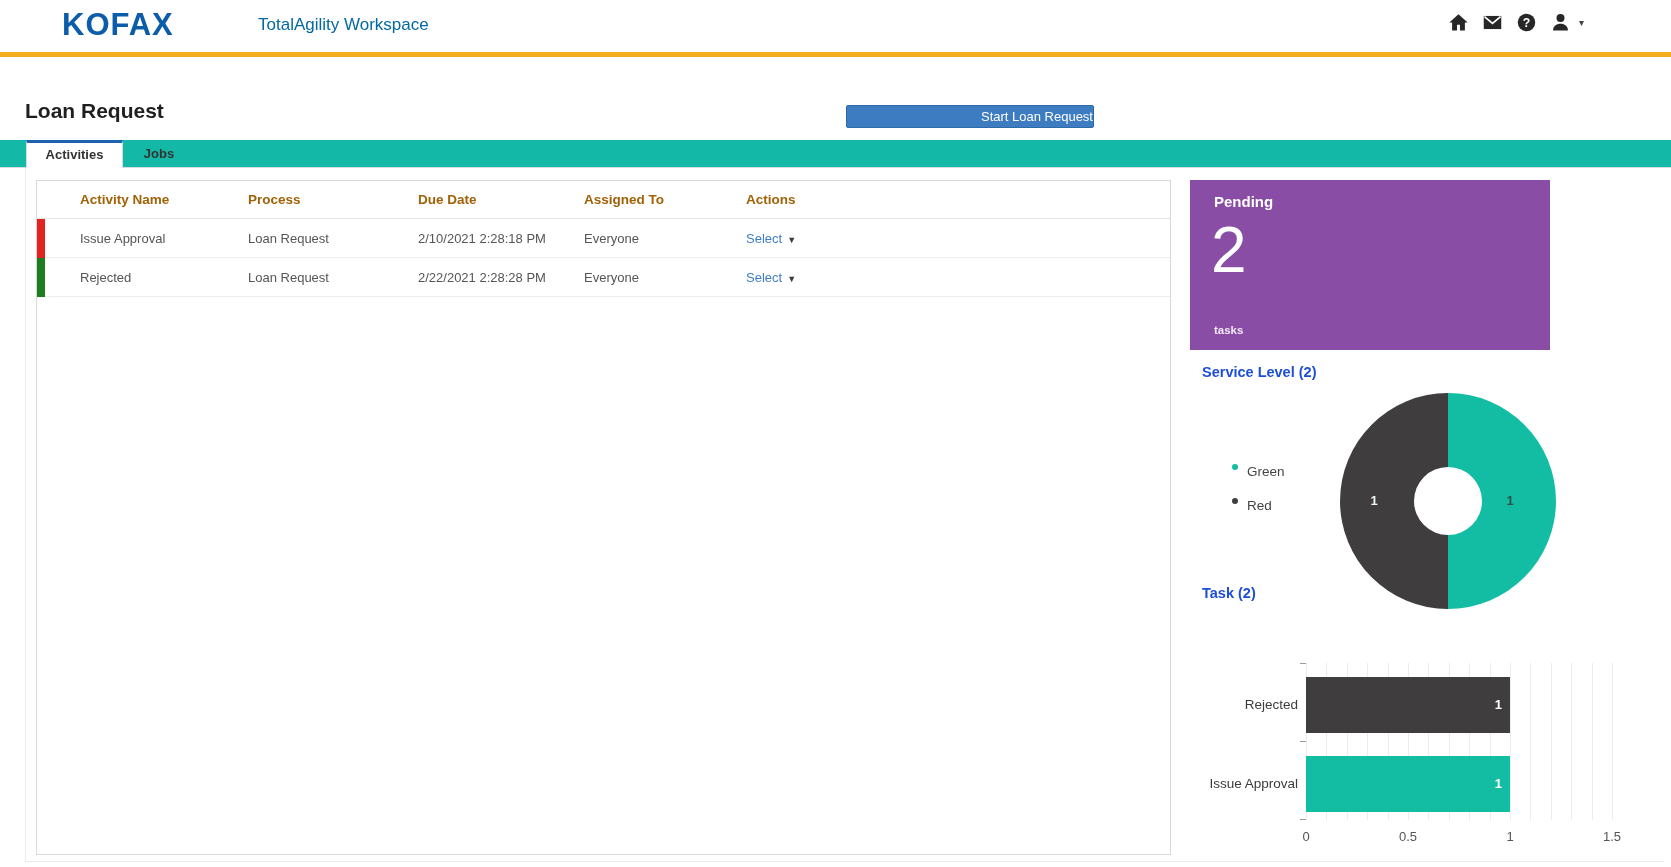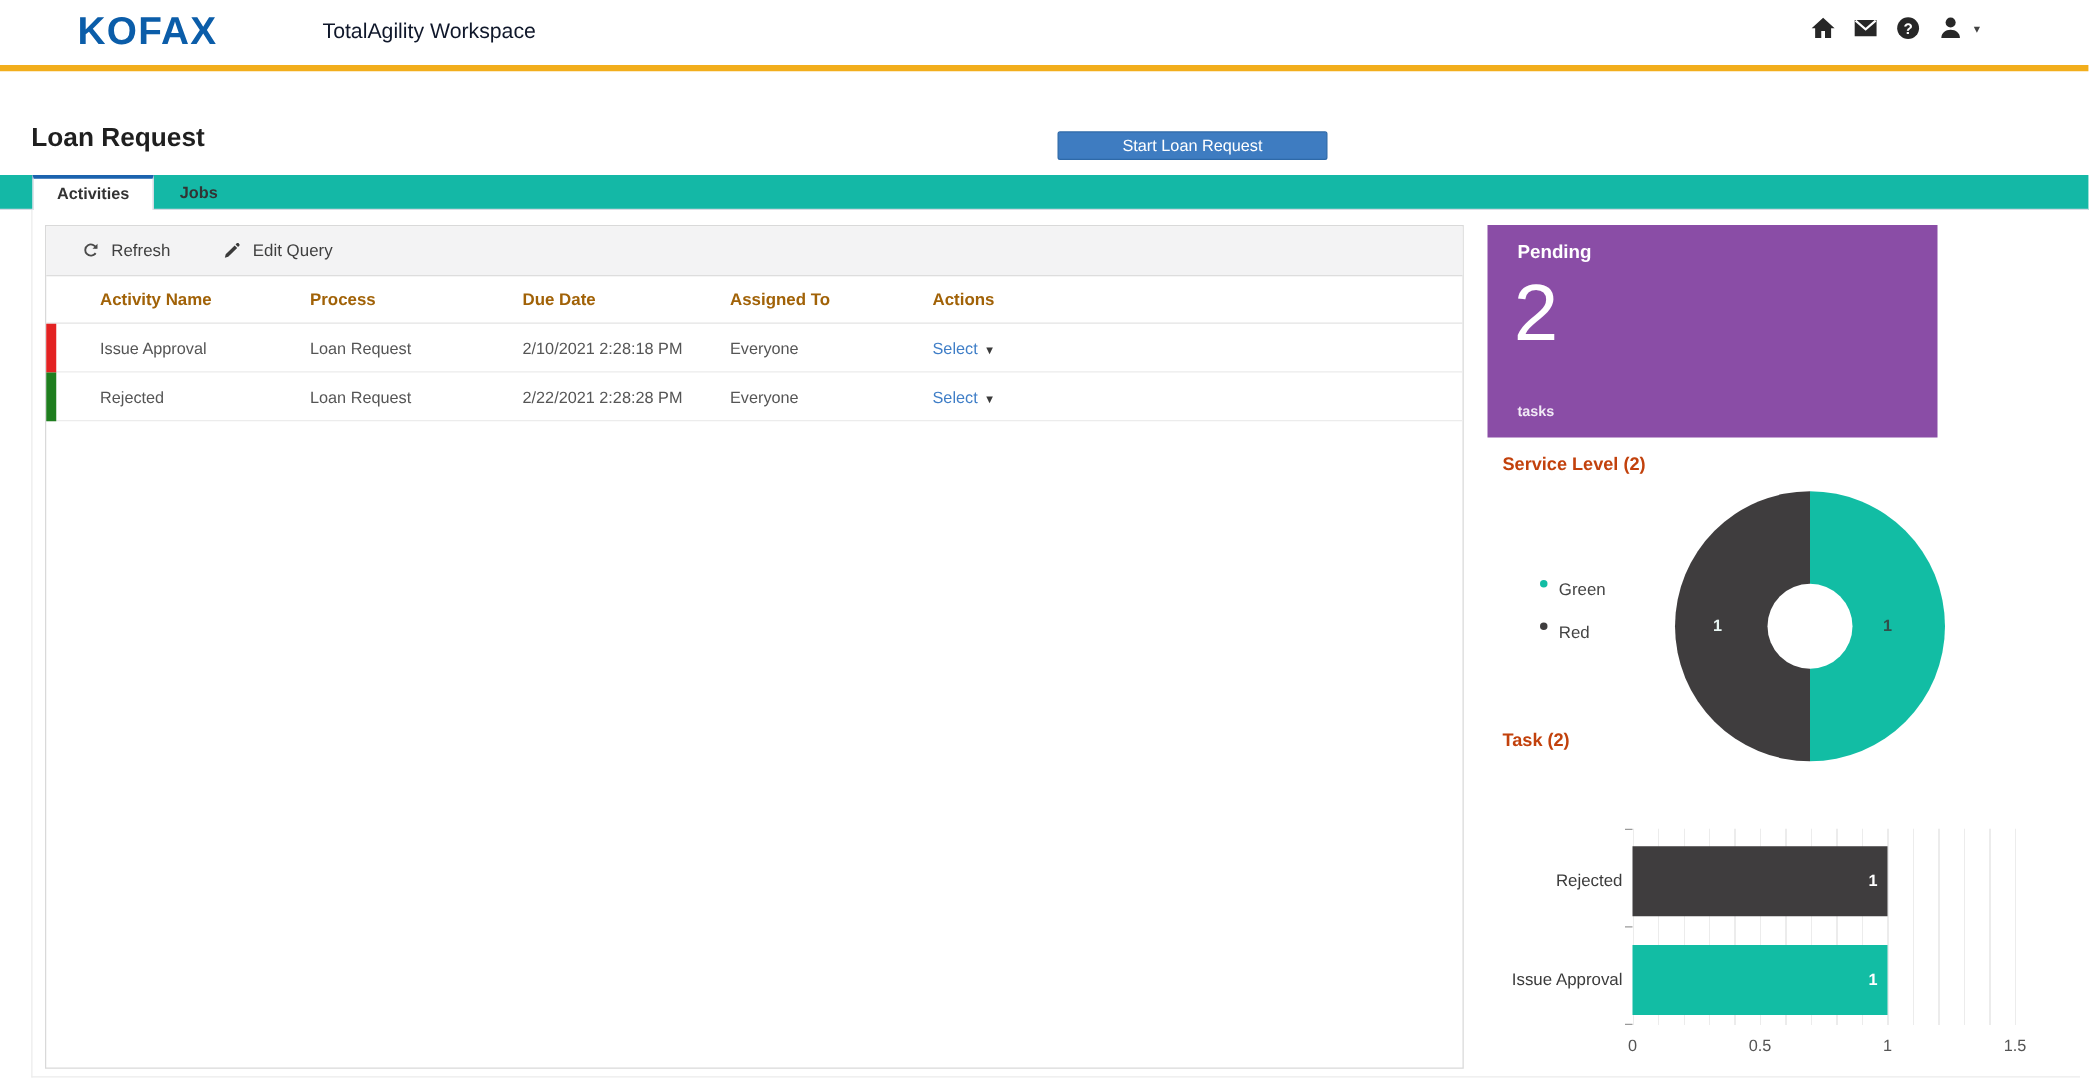--- a/index.html
+++ b/index.html
@@ -4,40 +4,40 @@
 <style>
   * { margin:0; padding:0; box-sizing:border-box; }
   html,body { background:#fff; }
   body { font-family:"Liberation Sans", sans-serif; }
   #app { position:relative; width:1671px; height:867px; background:#fff; overflow:hidden; }
 
   
   .header { position:absolute; left:0; top:0; width:1608px; height:52px; background:#fff; }
   .logo { position:absolute; left:62px; top:7px; font-size:31px; font-weight:800; letter-spacing:1px;
           color:#0b5da9; font-family:"Liberation Sans", sans-serif; }
-  .app-title { position:absolute; left:258px; top:15px; font-size:17px; color:#0f172a; }
+  .app-title { position:absolute; left:258px; top:15px; font-size:17px; color:#0369a1; }
   .header-icons { position:absolute; right:24px; top:12px; display:flex; align-items:center; gap:13px; }
   .hicon { width:21px; height:21px; display:block; cursor:pointer; }
   .hicon svg { width:100%; height:100%; display:block; }
   .user-caret { font-size:10px; color:#444; margin-left:-5px; cursor:pointer; }
 
   .accent-bar { position:absolute; left:0; top:52px; width:1671px; height:5px; background:#f2ae1c; }
 
   
   .nav { position:absolute; left:0; top:57px; width:1671px; height:38px; background:#33322a;
          display:flex; align-items:stretch; padding-left:40px; }
   .nav-item { color:#f5f5f3; font-size:13px; font-weight:600; line-height:38px; margin-right:38px;
               cursor:pointer; white-space:nowrap; }
   .nav-item .caret { font-size:9px; margin-left:5px; color:#d8d8d2; }
 
   
   .page-title { position:absolute; left:25px; top:99px; font-size:21px; font-weight:700; color:#1f1f1f; }
-  .start-btn { position:absolute; left:846px; top:105px; width:216px; height:23px;
+  .start-btn { position:absolute; left:846px; top:105px; width:248px; height:23px;
                background:#3e7cc1; border:1px solid #2e69a8; border-radius:2px; color:#fff;
-               font-size:13px; text-align:center; line-height:21px; cursor:pointer;
+               font-size:13px; text-align:right; line-height:21px; cursor:pointer;
                font-family:"Liberation Sans", sans-serif; }
 
   
   .tabstrip { position:absolute; left:0; top:140px; width:1671px; height:28px; background:#14b8a6;
               border-bottom:1px solid #d6dae3; }
   .tab { position:absolute; top:0; height:28px; text-align:center; font-size:13px; font-weight:700;
          color:#333; cursor:pointer; }
   .tab.active { left:26px; width:97px; background:#fff; border-top:3px solid #1b63ae;
                 border-left:1px solid #d6dae3; border-right:1px solid #d6dae3; line-height:24px; }
   .tab.inactive { left:123px; width:72px; line-height:28px; }
@@ -67,21 +67,21 @@
   .c-name { left:43px; }  .c-proc { left:211px; }  .c-due { left:381px; }
   .c-asgn { left:547px; } .c-act { left:709px; }
 
   
   .pending-card { position:absolute; left:1190px; top:180px; width:360px; height:170px; background:#8a4da6;text-align:center; }
   .pending-title { position:absolute; left:24px; top:13px; color:#fff; font-size:15px; font-weight:600; }
   .pending-count { position:absolute; left:21px; top:38px; color:#fff; font-size:64px; font-weight:400; line-height:1; }
   .pending-unit { position:absolute; left:24px; bottom:14px; color:#f1eaf6; font-size:11.5px; font-weight:600; }
 
   
-  .widget-title { position:absolute; font-size:14.5px; font-weight:700; color:#c2410c; }
+  .widget-title { position:absolute; font-size:14.5px; font-weight:700; color:#1d4ed8; }
   .sl-title { left:1202px; top:364px; }
   .legend { position:absolute; left:1232px; top:464px; }
   .legend-item { display:flex; gap:9px; margin-bottom:19px; cursor:pointer; }
   .legend-swatch { width:6px; height:6px; border-radius:50%; border:3px solid #000; background:#fff; }
   .legend-label { font-size:13.5px; color:#444; }
   .donut { position:absolute; left:1340px; top:393px; width:216px; height:216px; border-radius:50%;
            background:conic-gradient(#12bda4 0 50%, #3f3d3e 50% 100%); }
   .donut-hole { position:absolute; left:74px; top:74px; width:68px; height:68px; border-radius:50%; background:#fff; }
   .donut-val { position:absolute; width:24px; text-align:center; font-size:13px; font-weight:700; top:493px; }
   .donut-val.left { left:1362px; color:#e9f6f3; }
@@ -144,35 +144,20 @@
   <button class="start-btn">Start Loan Request</button>
 
   <div class="tabstrip">
     <div class="tab active">Activities</div>
     <div class="tab inactive">Jobs</div>
   </div>
 
   <div class="content-panel"></div>
 
   <div class="table-card">
-    <div class="toolbar">
-      <button class="tool-btn">
-        <svg viewBox="0 0 24 24">
-            <path d="M18.4 15.2A7.2 7.2 0 1 1 19.2 9" fill="none" stroke="#4a4a4a" stroke-width="2.4"></path>
-            <path fill="#4a4a4a" d="M20.8 3.2v6.4h-6.4z"></path>
-          </svg>
-        <span>Refresh</span>
-      </button>
-      <button class="tool-btn">
-        <svg viewBox="0 0 24 24">
-            <path fill="#3a3a3a" d="M3 21l1.1-4.3L15.6 5.3l3.2 3.2L7.3 19.9 3 21zm13.7-16.8 1.5-1.5c.7-.7 1.8-.7 2.5 0l.7.7c.7.7.7 1.8 0 2.5l-1.5 1.5-3.2-3.2z"></path>
-          </svg>
-        <span>Edit Query</span>
-      </button>
-    </div>
 
     <div class="thead">
       <span class="c-name">Activity Name</span>
       <span class="c-proc">Process</span>
       <span class="c-due">Due Date</span>
       <span class="c-asgn">Assigned To</span>
       <span class="c-act">Actions</span>
     </div>
 
     <div class="trow">

